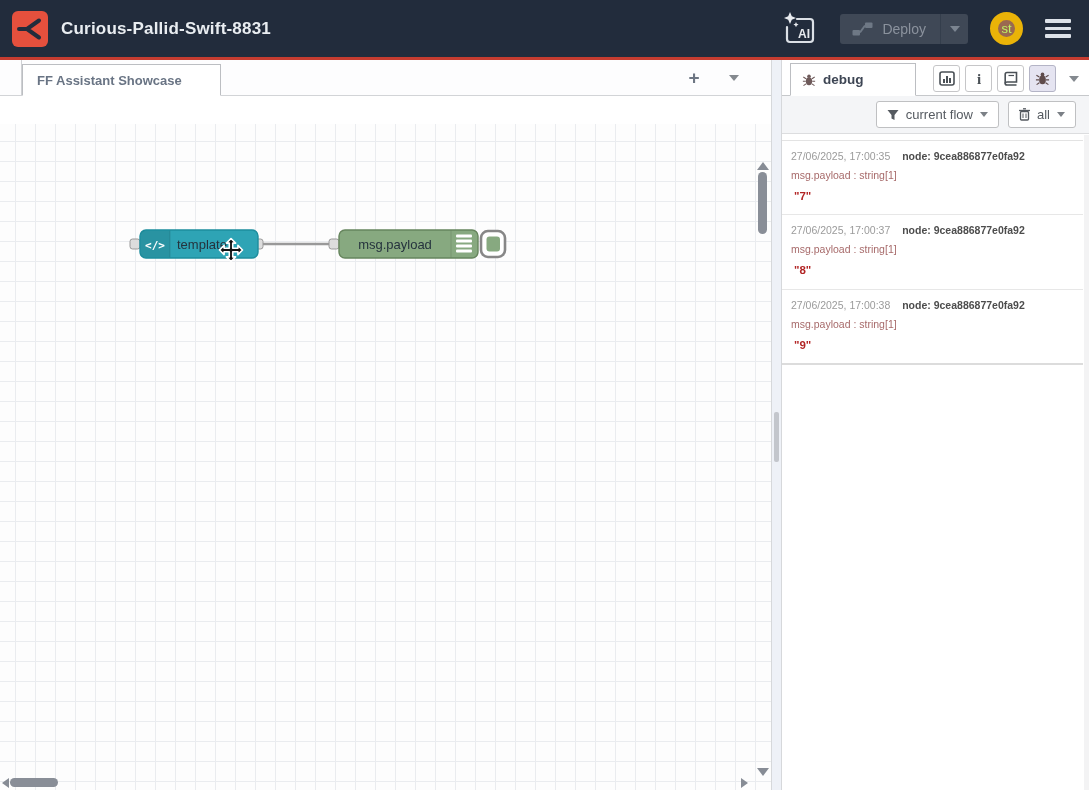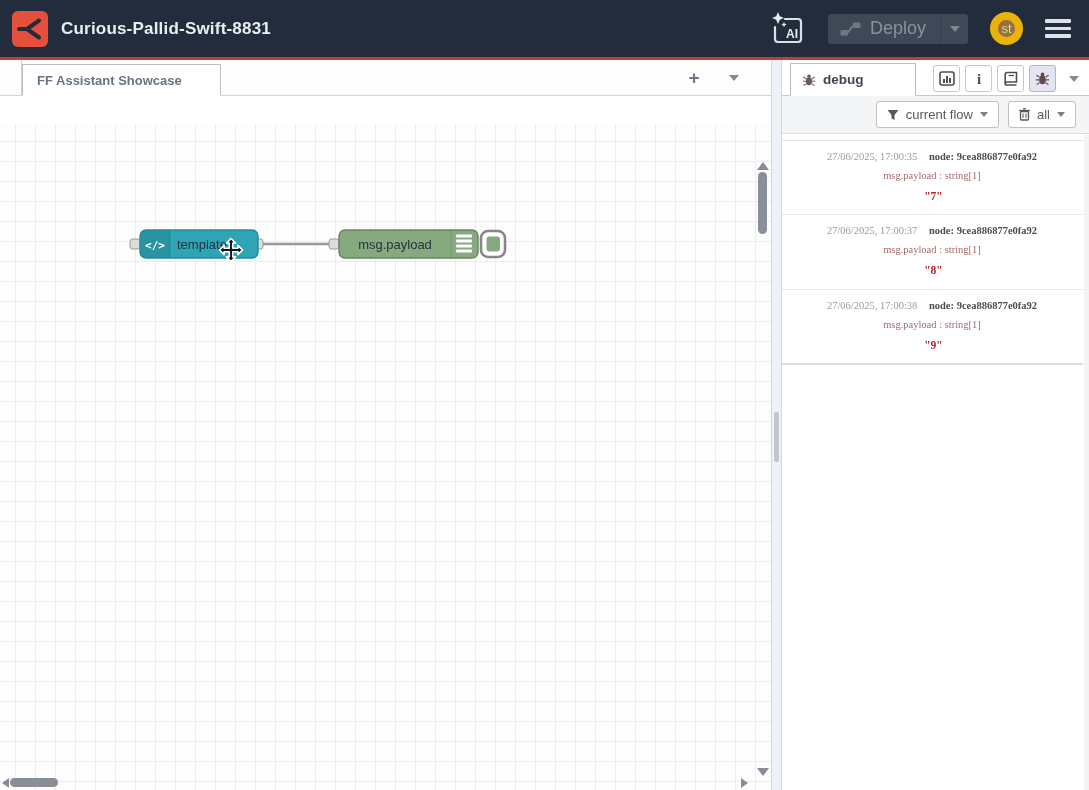--- a/index.html
+++ b/index.html
@@ -6,21 +6,21 @@
   html,body { background:#ffffff; }
   body { font-family:"Liberation Sans", sans-serif; }
   #app { position:relative; width:1089px; height:790px; overflow:hidden; background:#fff; }
 
   
   #header { height:57px; background:#222c3c; display:flex; align-items:center; padding:0 12px; }
   .logo { width:36px; height:36px; border-radius:6px; background:#e5503d; display:flex; align-items:center; justify-content:center; flex:0 0 auto; }
   .app-title { color:#e9edf1; font-size:17px; margin-left:13px; font-weight:700; letter-spacing:.2px; }
   .header-right { margin-left:auto; display:flex; align-items:center; gap:22px; }
   .ai-btn { width:38px; height:40px; display:flex; align-items:center; justify-content:center; cursor:pointer; }
-  .deploy-btn { height:30px; background:#3f4856; border-radius:3px; display:flex; align-items:center; color:#8b929d; font-size:18px; overflow:hidden; }
+  .deploy-btn { height:30px; background:#3f4856; border-radius:3px; display:flex; align-items:center; color:#8b929d; font-size:14px; overflow:hidden; }
   .deploy-main { display:flex; align-items:center; gap:9px; padding:0 14px 0 12px; height:100%; }
   .deploy-caret { width:28px; height:100%; display:flex; align-items:center; justify-content:center; border-left:1px solid #343e4c; }
   .caret-down { width:0; height:0; border-left:5px solid transparent; border-right:5px solid transparent; border-top:6px solid #7c8591; }
   .avatar { width:33px; height:33px; border-radius:50%; background:#9a6950; border:8px solid #eab308; color:#bef264; font-size:13px; display:flex; align-items:center; justify-content:center; }
   .hamburger { display:flex; flex-direction:column; gap:4px; width:26px; cursor:pointer; margin-right:6px; }
   .hamburger span { height:3.5px; border-radius:1px; background:#dde2e9; }
   #red-line { height:3px; background:#c63c30; }
 
   
   #main { display:flex; height:730px; }
@@ -59,21 +59,21 @@
   .sb-tab { margin-left:8px; width:126px; height:33px; margin-bottom:-1px; background:#fff; border:1px solid #bcbec2; border-bottom:1px solid #fff; z-index:2; display:flex; align-items:center; gap:7px; padding-left:11px; color:#3e4654; font-size:13.5px; font-weight:700; }
   .sb-tools { margin-left:auto; display:flex; align-items:center; gap:5px; padding-bottom:4px; align-self:center; margin-top:6px; }
   .tool-btn { width:27px; height:27px; background:#fff; border:1px solid #c6c6c8; border-radius:3px; display:flex; align-items:center; justify-content:center; cursor:pointer; }
   .tool-btn.active { background:#e5e4f1; border-color:#b4b4c6; }
   .sb-caret { margin:0 10px 0 8px; }
 
   #filter-row { height:38px; background:#f4f5f7; border-bottom:1px solid #dcdddf; display:flex; align-items:center; justify-content:flex-end; gap:9px; padding-right:13px; }
   .filter-btn { height:27px; background:#fff; border:1px solid #bfc0c2; border-radius:3px; color:#555a60; font-size:13px; display:inline-flex; align-items:center; gap:7px; padding:0 10px; cursor:pointer; }
   .caret-xs { width:0; height:0; border-left:4px solid transparent; border-right:4px solid transparent; border-top:5px solid #7b8086; }
 
-  #messages { margin:6px 6px 0 0; border-top:1px solid #e3e3e3; border-bottom:2px solid #dcdcdc; font-family:Liberation Serif, serif;text-align:center; }
+  #messages { margin:6px 6px 0 0; border-top:1px solid #e3e3e3; border-bottom:2px solid #dcdcdc; font-family:Liberation Sans, sans-serif; }
   .msg { padding:7px 10px 8px 9px; border-bottom:1px solid #e7e7e7; background:#fff; }
   .msg:last-child { border-bottom:none; }
   .msg-meta { font-size:10.5px; line-height:1.7; }
   .msg-ts { color:#9b9b9b; }
   .msg-node { color:#4d4d4d; font-weight:700; margin-left:9px; }
   .msg-node-id { color:#4d4d4d; font-weight:700; }
   .msg-prop { font-size:10.5px; color:#a76a6a; line-height:1.9; }
   .msg-val { font-size:11.5px; color:#b22525; line-height:1.8; padding-left:3px; font-weight:700; }
   #sb-gutter { position:absolute; right:0; top:75px; bottom:0; width:5px; background:#f3f3f4; }
 </style>

